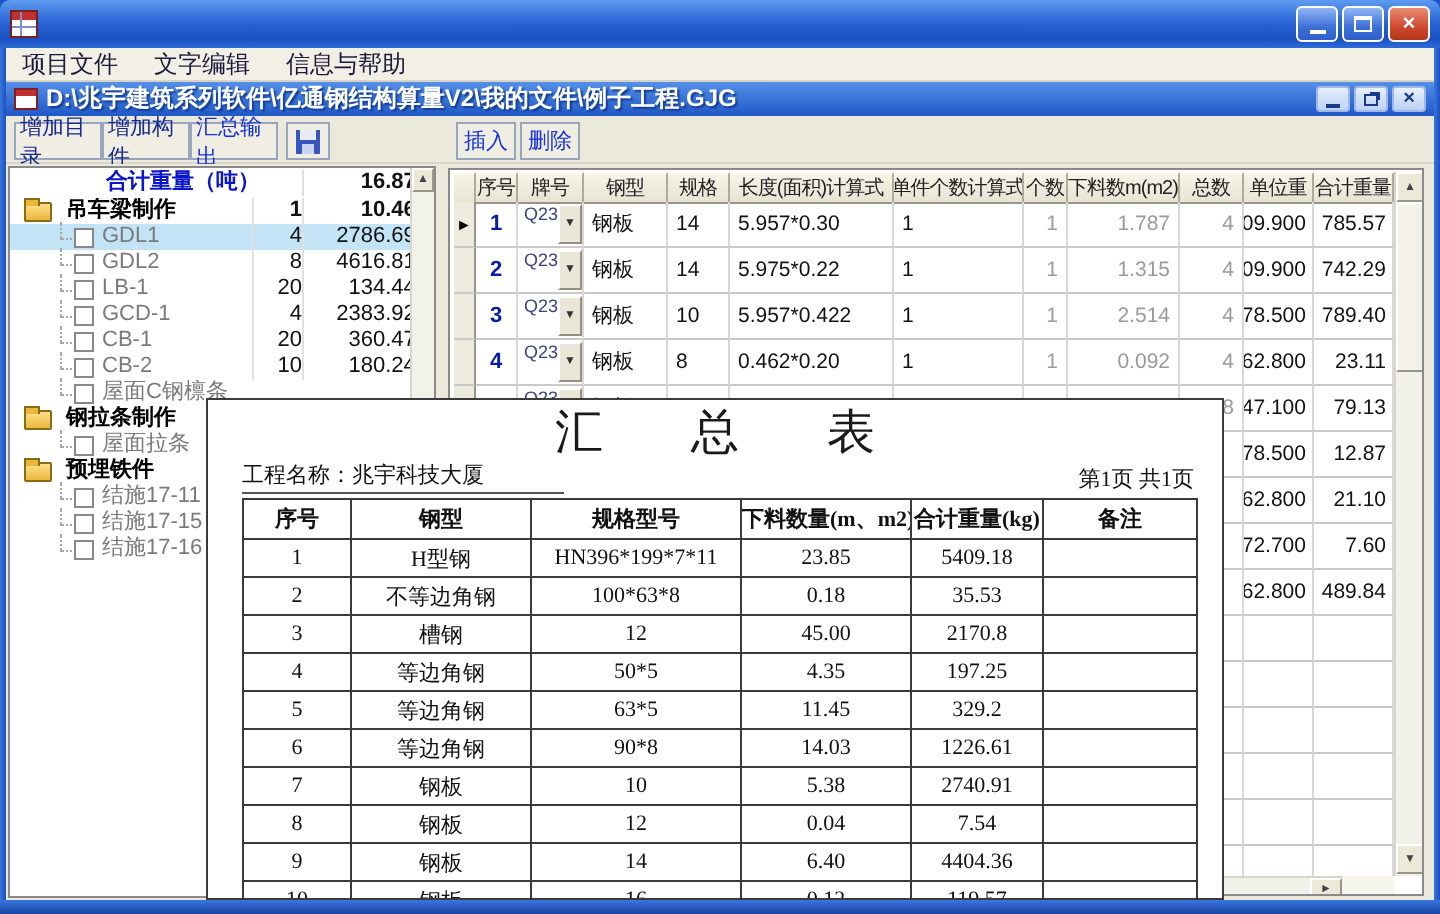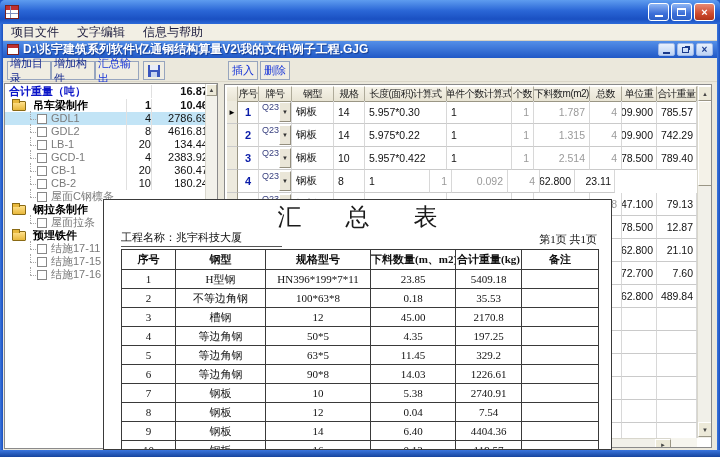--- a/index.html
+++ b/index.html
@@ -54,21 +54,21 @@
   .workspace{position:absolute;left:3px;top:82px;width:714px;height:368px;background:#EBE8DC;}
 
   
   .treepanel{position:absolute;left:4px;top:83px;width:214px;height:366px;background:#fff;
     border:1px solid #8A8A8A;overflow:hidden;}
   .tscroll{position:absolute;right:0;top:0;width:12px;height:100%;background:#F2F1EA;border-left:1px solid #D8D6CC;}
   .tscroll .up{position:absolute;left:0;top:0;width:11px;height:12px;background:#ECE9D8;
     border:1px solid #fff;border-right-color:#9A9685;border-bottom-color:#9A9685;
     font-size:6px;color:#444;text-align:center;line-height:11px;}
   .trow{display:flex;align-items:center;height:13px;font-size:11px;line-height:13px;white-space:nowrap;position:relative;}
-  .t-head{height:15px;font-weight:bold;}
+  .t-head{height:15px;font-weight:bold;margin-left:44px;}
   .t-head .lab{color:#0A14C8;padding-left:4px;}
   .t-col-count{width:25px;text-align:right;border-left:1px solid #E0E0E0;flex:0 0 auto;color:#111;}
   .t-col-val{width:66px;text-align:right;border-left:1px solid #E0E0E0;padding-right:3px;flex:0 0 auto;color:#111;}
   .t-lab{flex:1 1 auto;overflow:hidden;}
   .trow.folder{font-weight:bold;color:#000;}
   .trow.folder .t-lab{padding-left:4px;}
   .trow.item{color:#7A7A7A;}
   .trow.selected{background:#C2E4F6;}
   .f-icon{width:14px;height:10px;margin-left:7px;margin-right:3px;flex:0 0 auto;position:relative;
     background:linear-gradient(#FFE08A,#E8B83C);border:1px solid #8A6A14;border-radius:1px;}
@@ -382,20 +382,21 @@
     </div>
     <div class="grow hasgrade" style="top: 85px; left: 2px;">
       <div class="gc w-sel c-sel"></div>
       <div class="gc w-num c-num">4</div>
       <div class="gc w-grade c-grade">
         <span>Q235</span>
         <div class="dd">▼</div>
       </div>
       <div class="gc w-type c-type">钢板</div>
       <div class="gc w-spec c-spec">8</div>
+      <div class="gc w-calc c-calc">0.462*0.20</div>
       <div class="gc w-pccalc c-pccalc">1</div>
       <div class="gc w-pcs c-pcs">1</div>
       <div class="gc w-blank c-blank">0.092</div>
       <div class="gc w-total c-total">4</div>
       <div class="gc w-unit c-unit">62.800</div>
       <div class="gc w-weight c-weight">23.11</div>
     </div>
     <div class="grow hasgrade" style="top: 108px; left: 2px;">
       <div class="gc w-sel c-sel"></div>
       <div class="gc w-num c-num">5</div>

